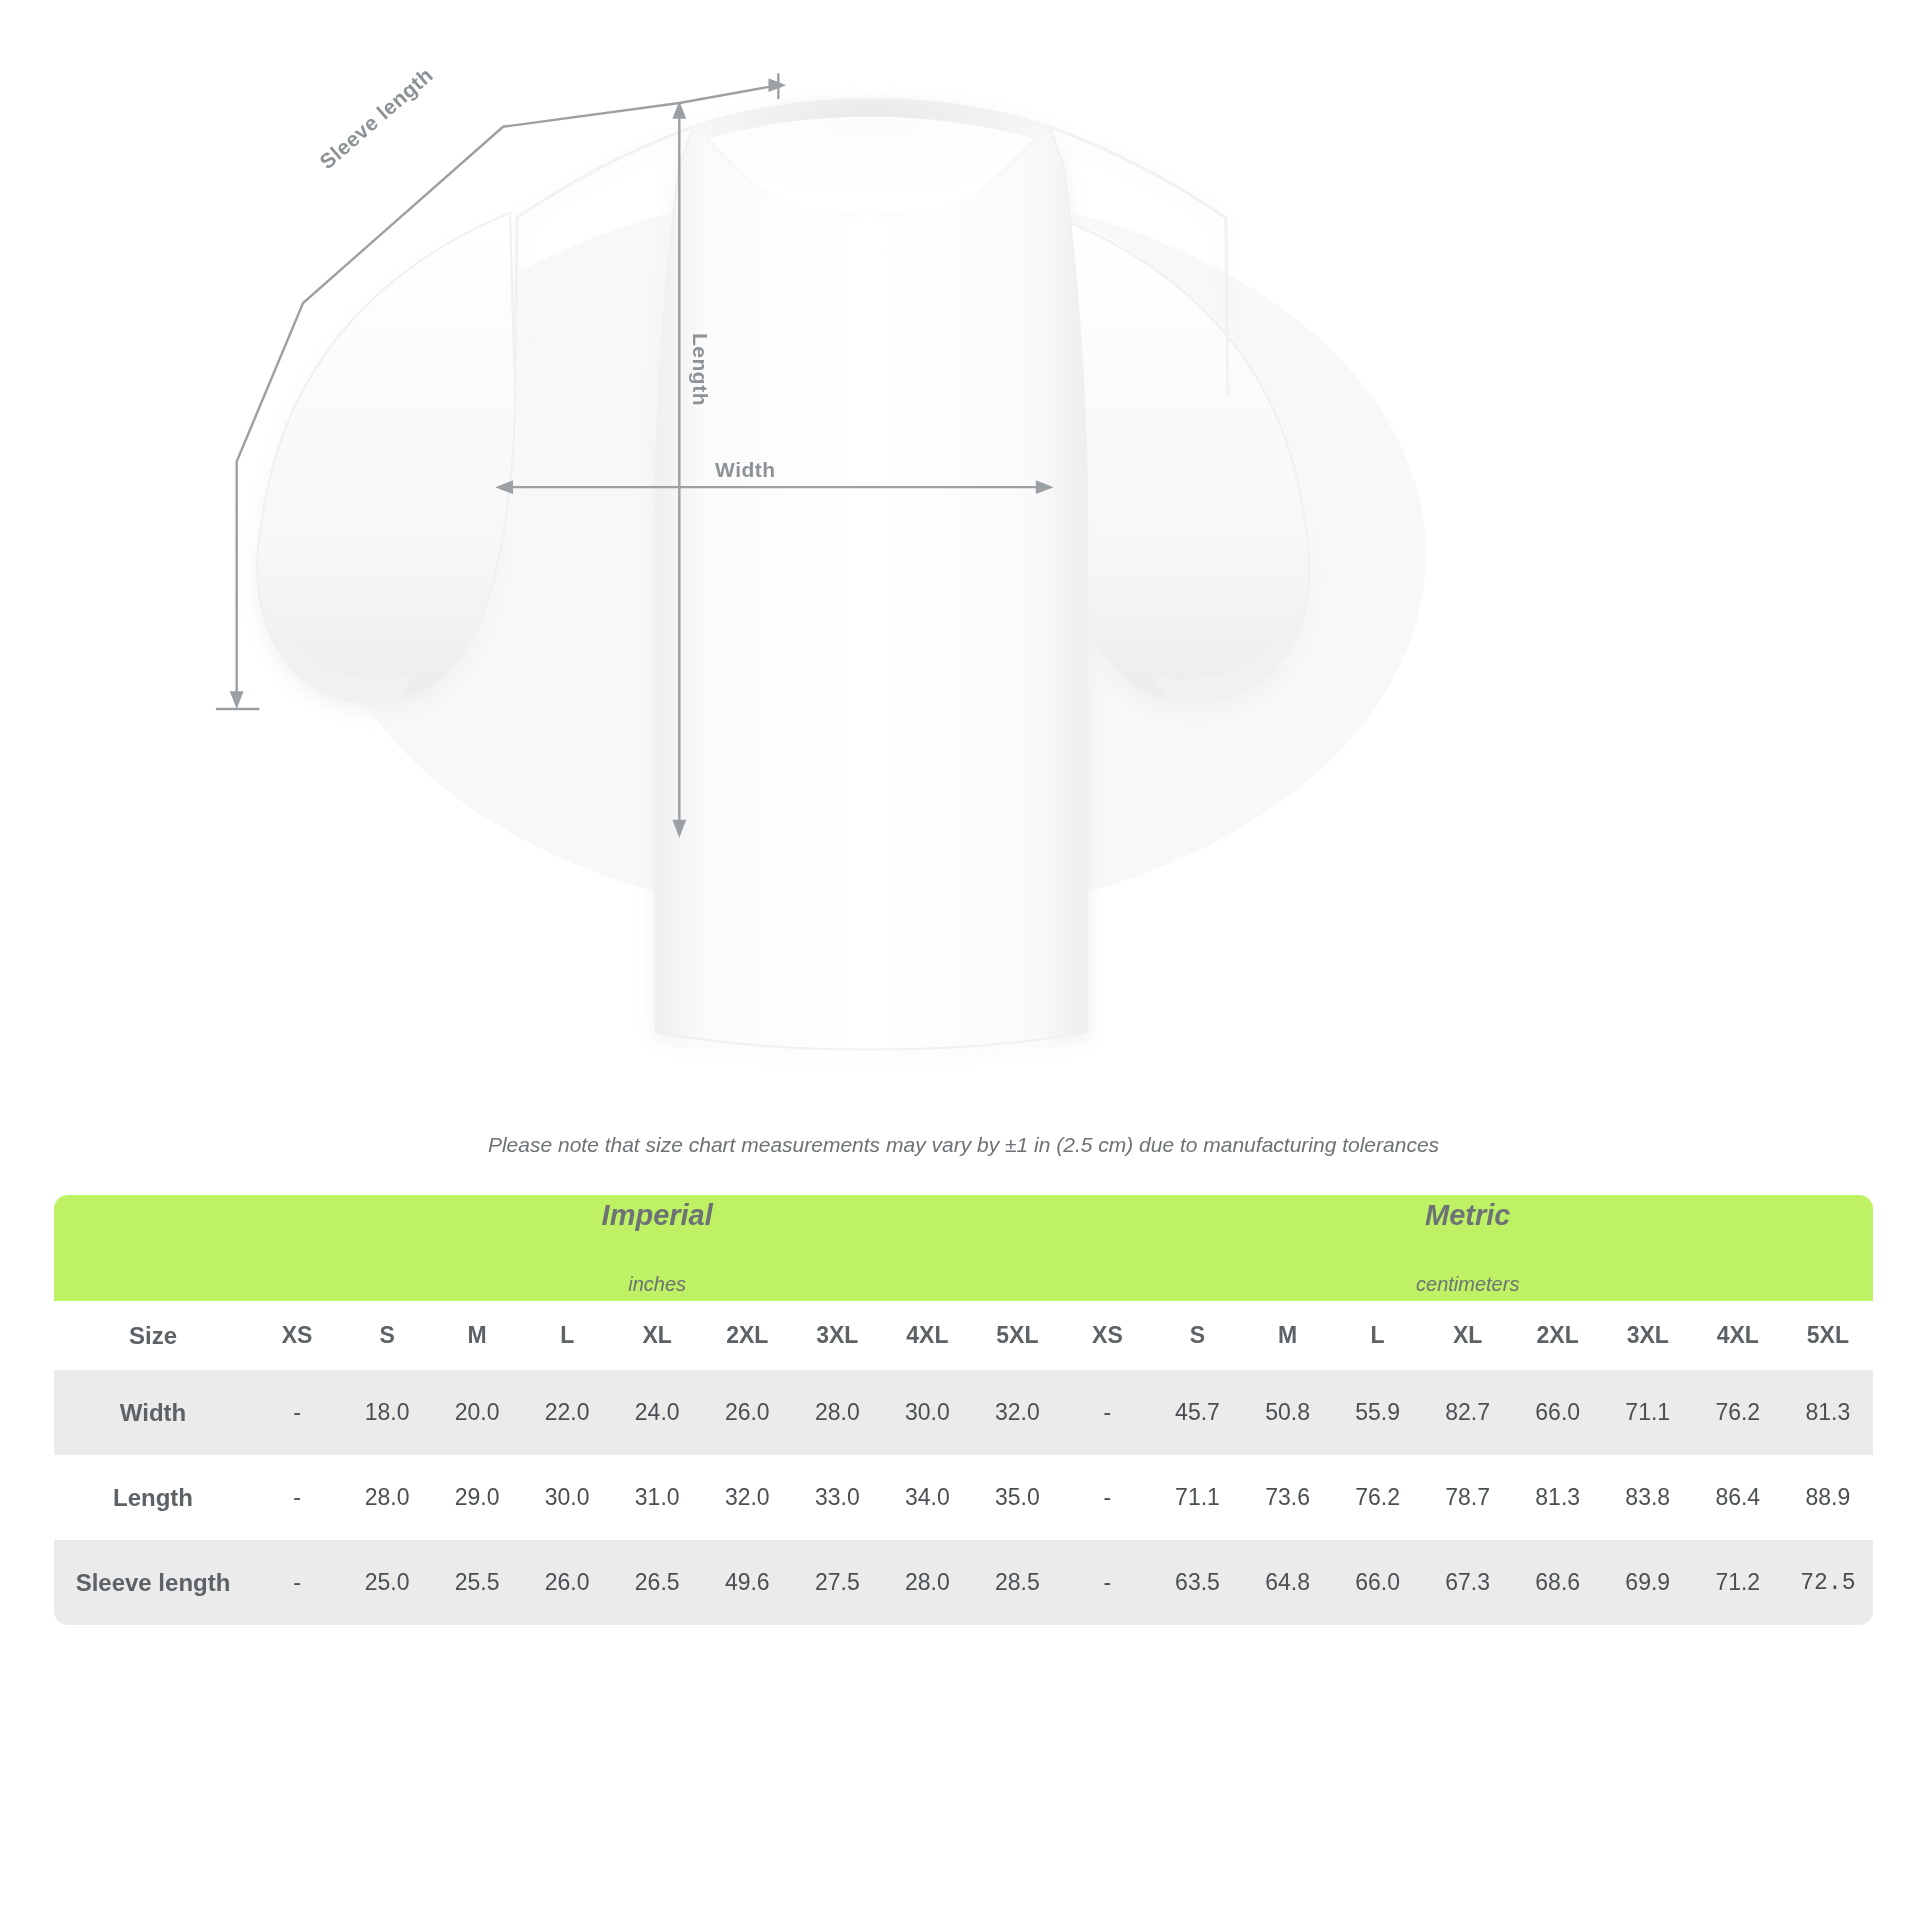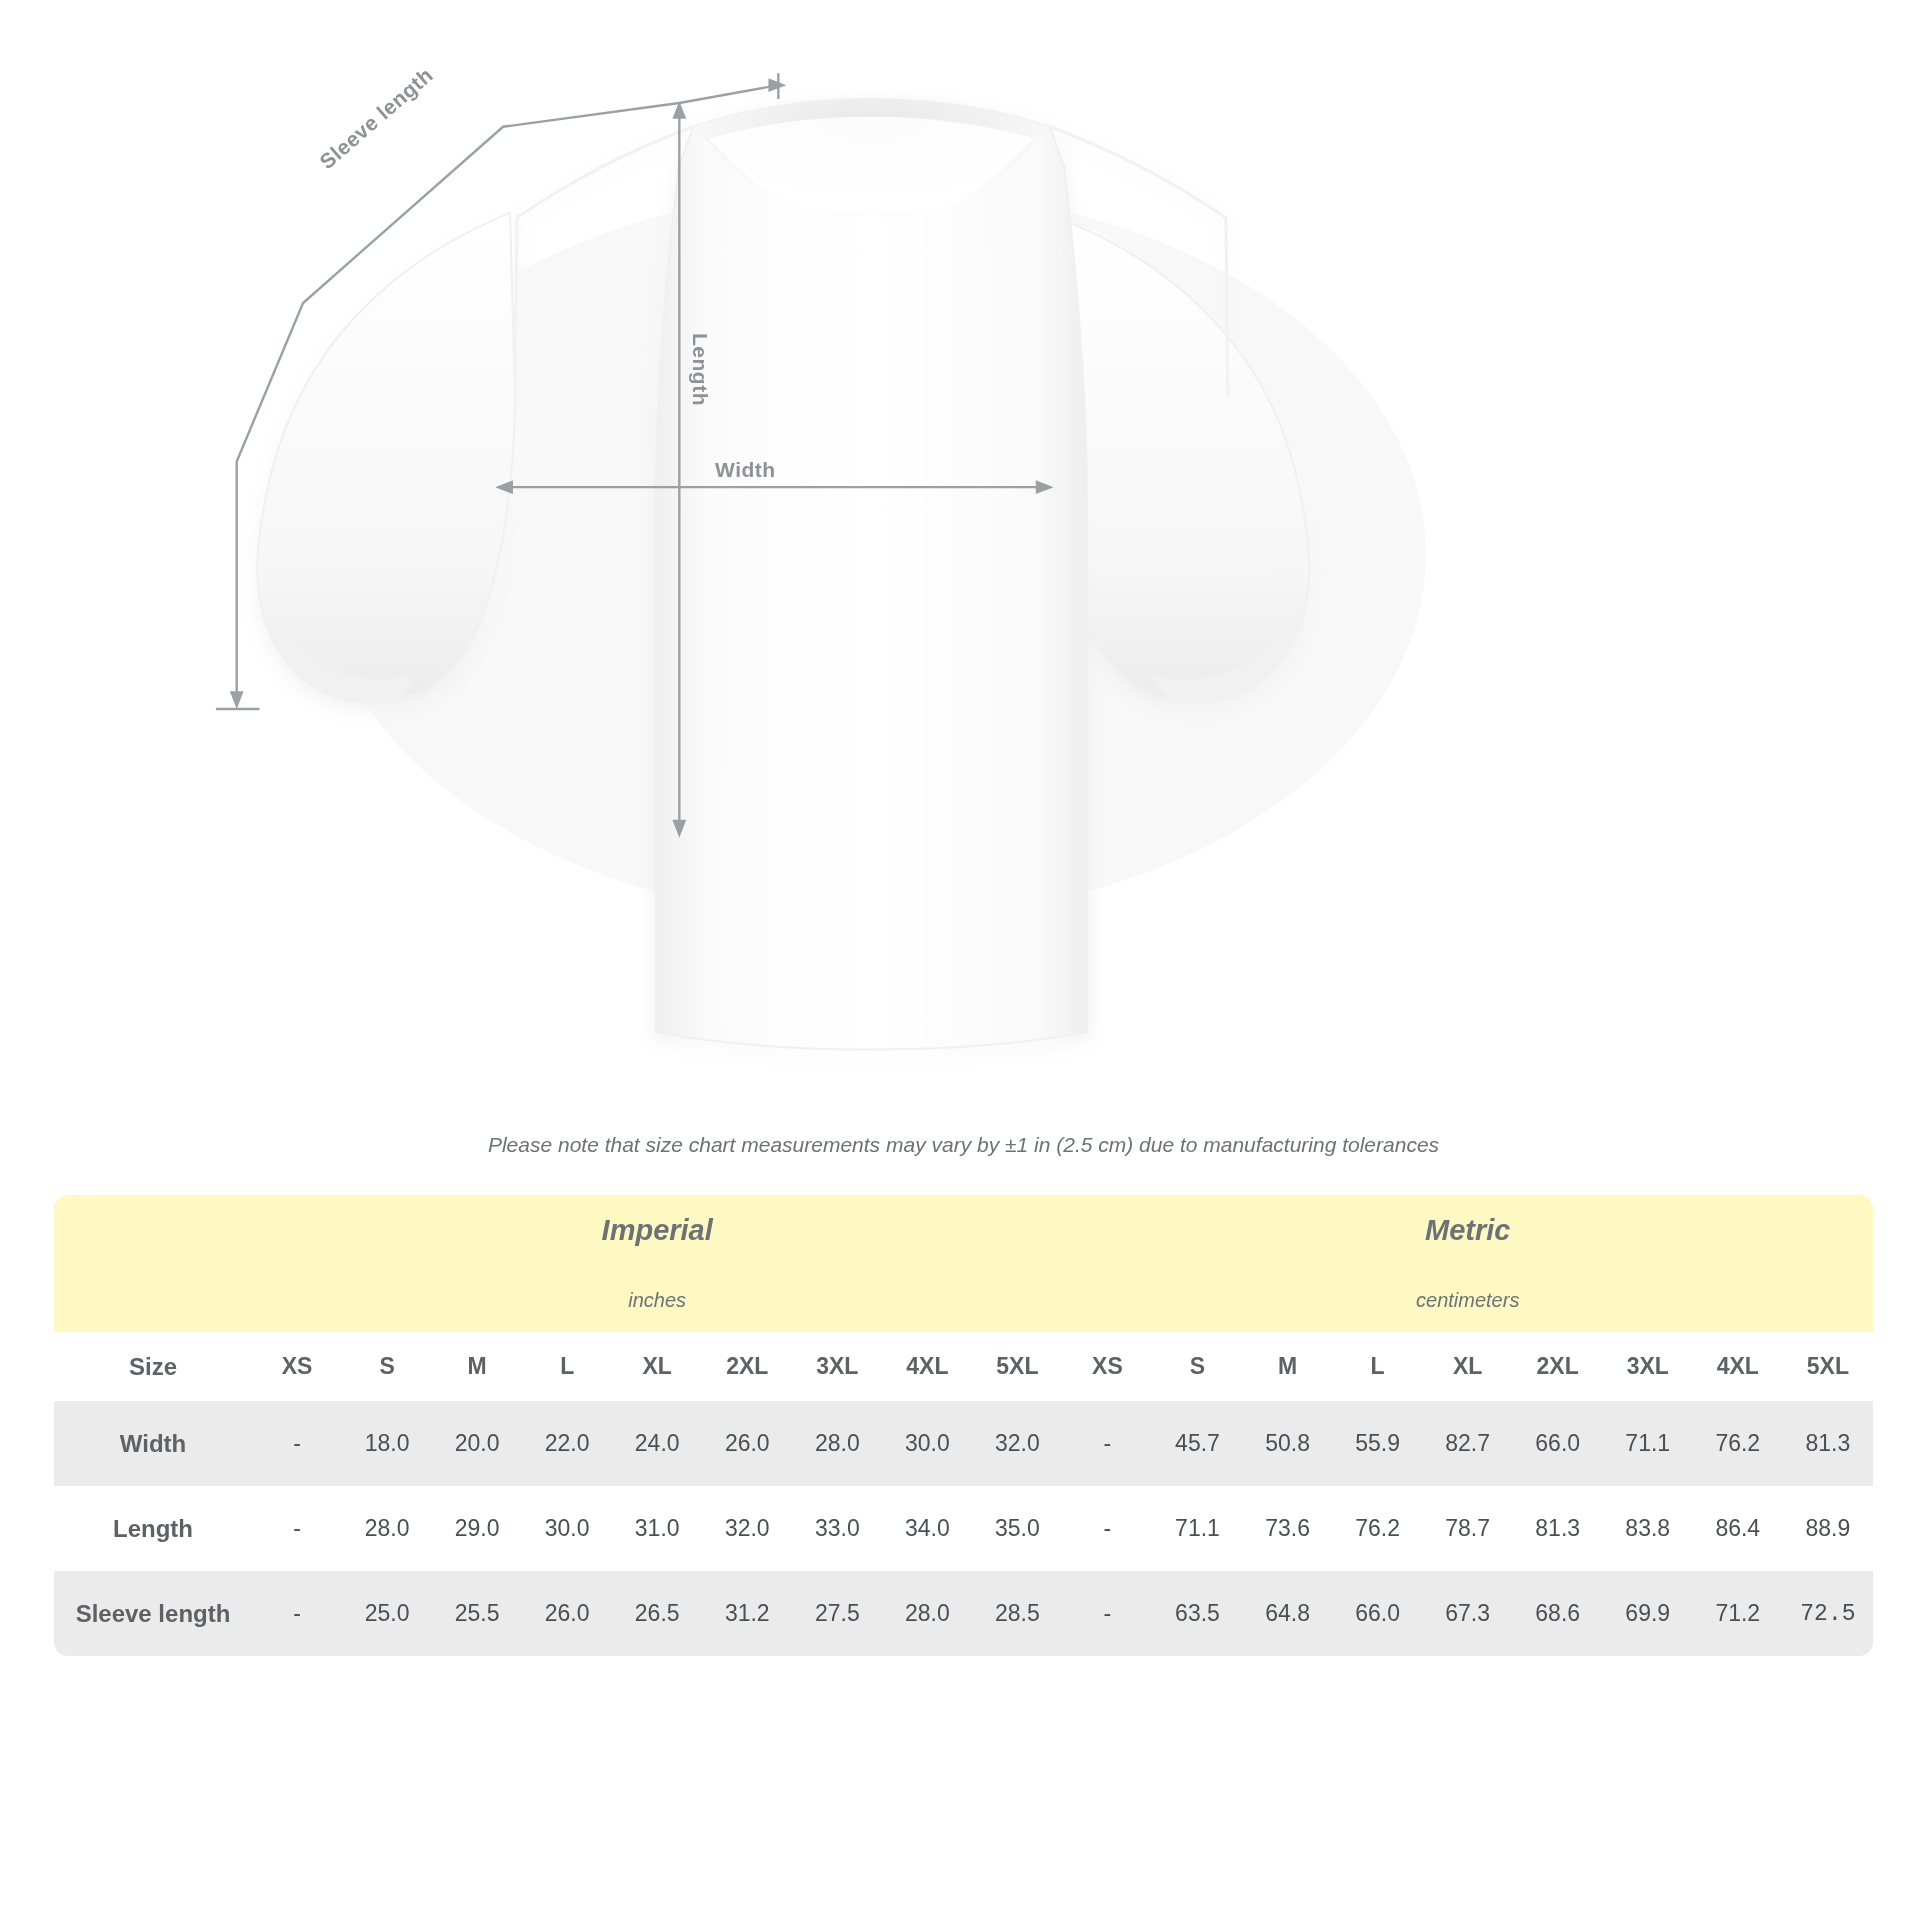--- a/index.html
+++ b/index.html
@@ -84,22 +84,22 @@
     width: 100%;
     table-layout: fixed;
     font-size: 23px;
   }
   table.size-table td, table.size-table th {
     border: 0;
     padding: 0;
   }
 
   .unit-head {
-    height: 137px;
-    background: #fef9c3;
+    height: 106px;
+    background: #bef264;
     text-align: center;
     vertical-align: middle;
   }
   .unit-head.first { border-top-left-radius: 14px; }
   .unit-head.last  { border-top-right-radius: 14px; }
   .unit-name {
     font-size: 29px;
     font-weight: bold;
     font-style: italic;
     color: #6d7276;
@@ -340,21 +340,21 @@
           <td>88.9</td>
         </tr>
 
         <tr class="data-row shaded">
           <td class="rowlabel">Sleeve length</td>
           <td>-</td>
           <td>25.0</td>
           <td>25.5</td>
           <td>26.0</td>
           <td>26.5</td>
-          <td>31.2</td>
+          <td>49.6</td>
           <td>27.5</td>
           <td>28.0</td>
           <td>28.5</td>
           <td>-</td>
           <td>63.5</td>
           <td>64.8</td>
           <td>66.0</td>
           <td>67.3</td>
           <td>68.6</td>
           <td>69.9</td>

